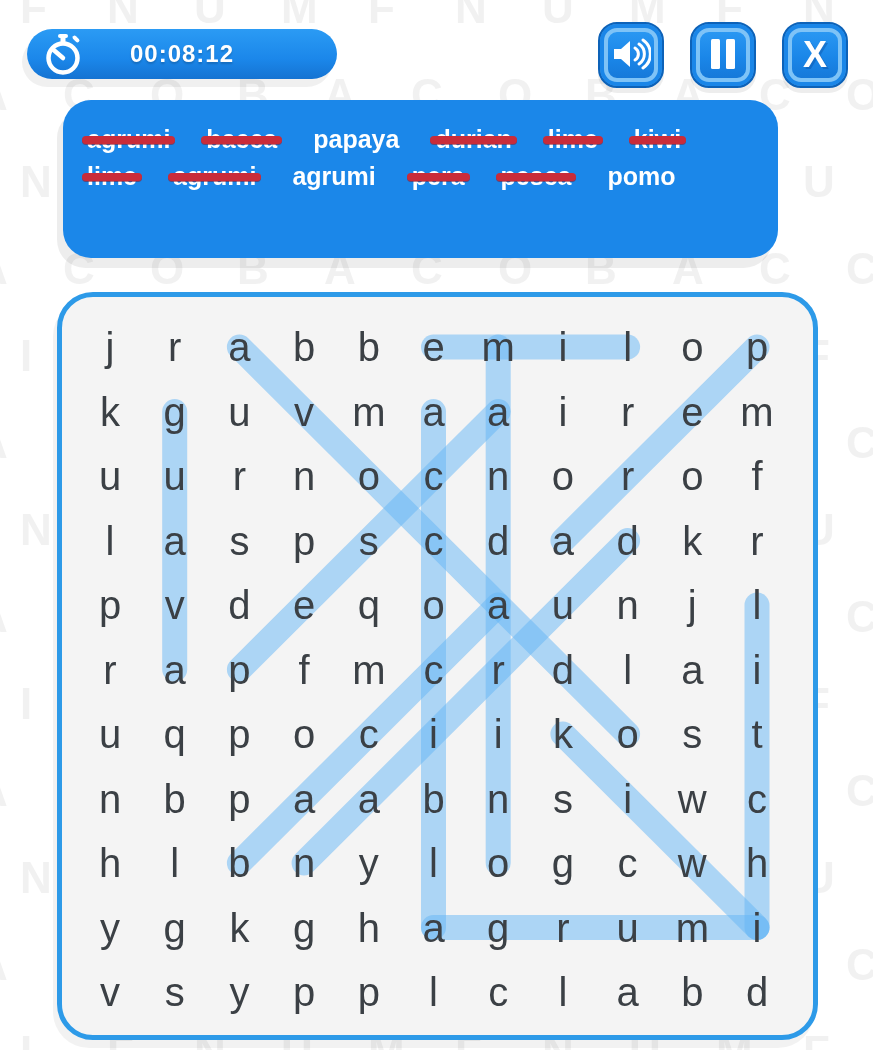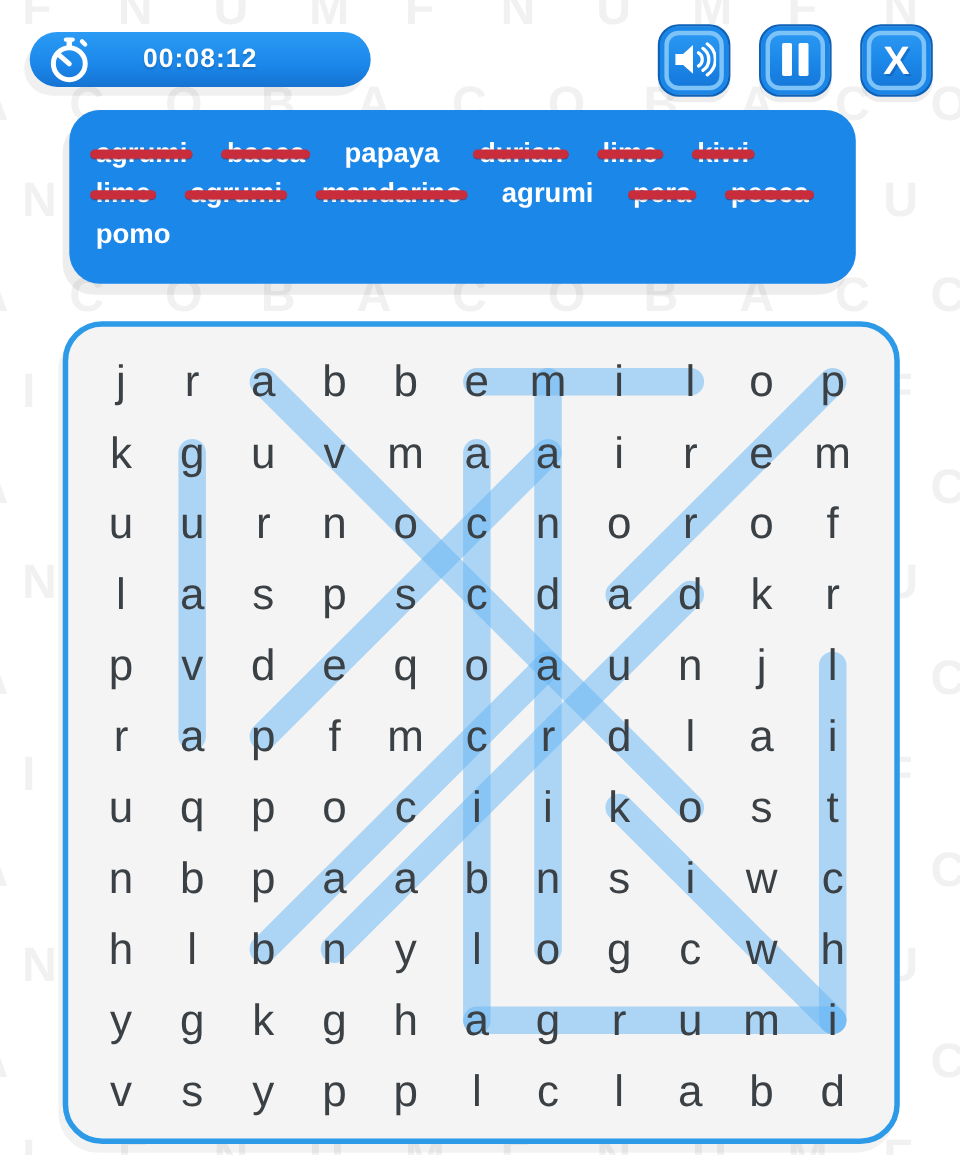--- a/index.html
+++ b/index.html
@@ -264,21 +264,20 @@
 
 <div class="word-panel">
     <span class="word struck">agrumi</span>
     <span class="word struck">bacca</span>
     <span class="word">papaya</span>
     <span class="word struck">durian</span>
     <span class="word struck">lime</span>
     <span class="word struck">kiwi</span>
     <span class="word struck">lime</span>
     <span class="word struck">agrumi</span>
-    <span class="word struck">mandarino</span>
     <span class="word">agrumi</span>
     <span class="word struck">pera</span>
     <span class="word struck">pesca</span>
     <span class="word">pomo</span>
   </div>
 
 <div class="grid-panel">
   <div class="grid-inner">
     <svg id="hl-svg" viewBox="0 0 751 738">
         <line x1="565.6" y1="50.0" x2="371.5" y2="50.0"></line>

